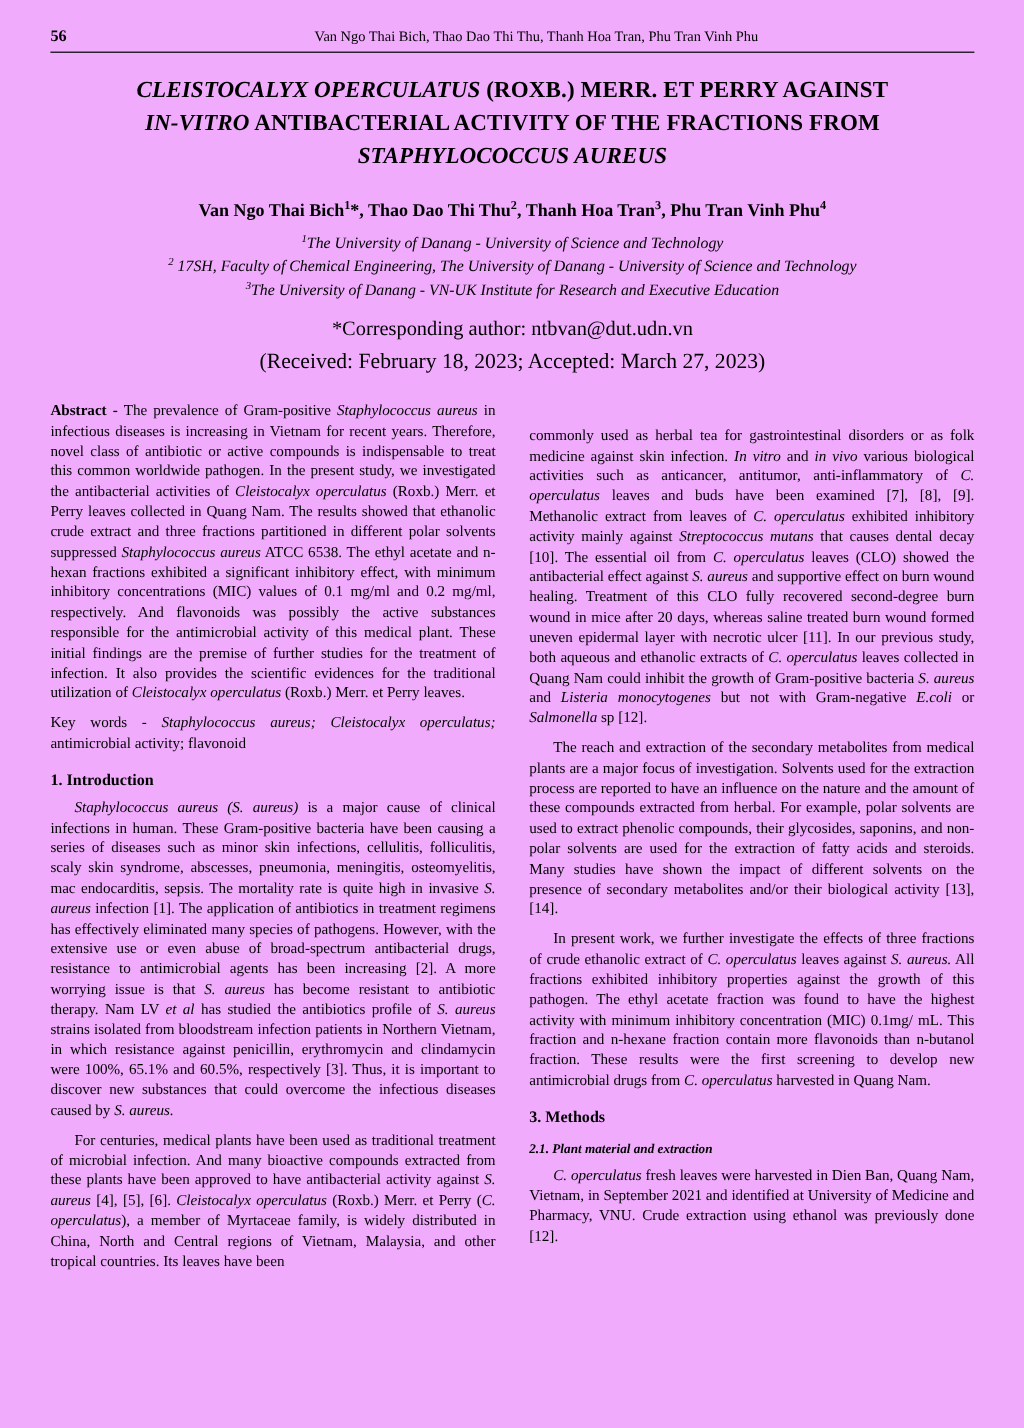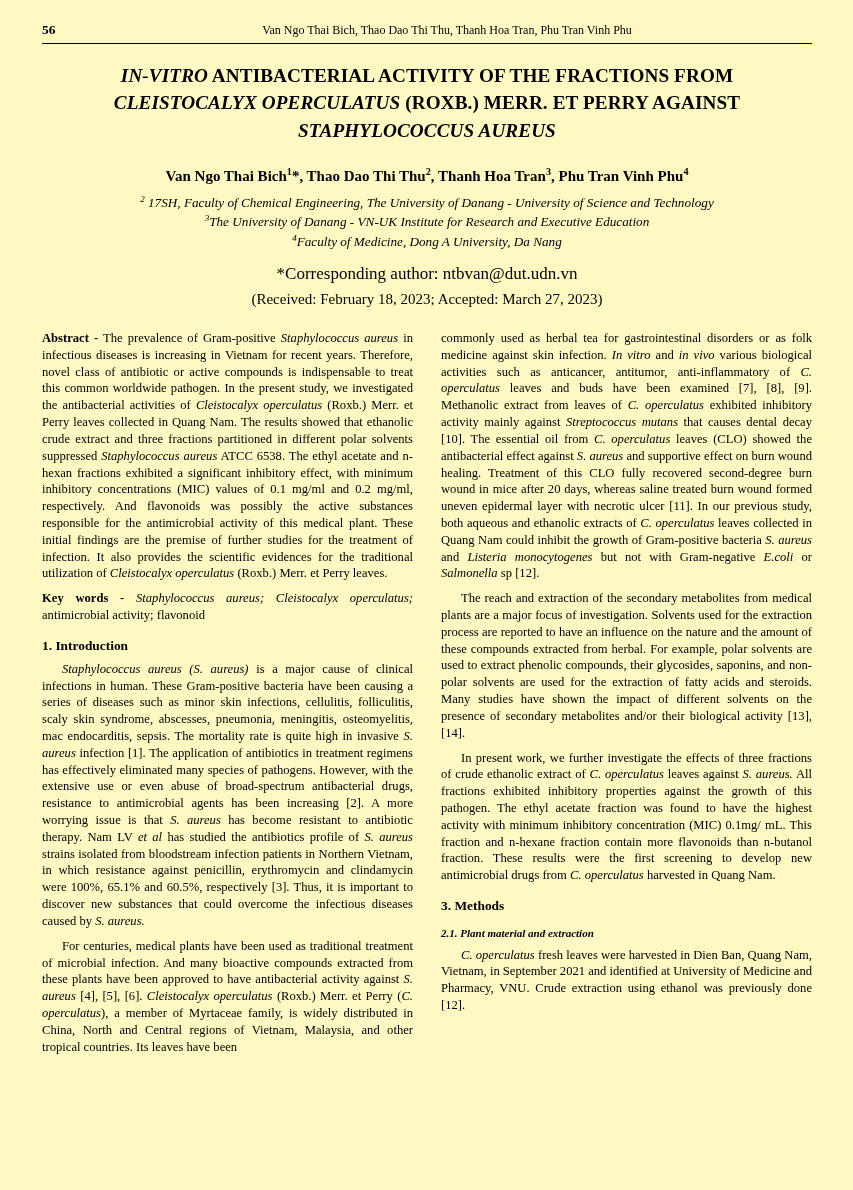--- a/index.html
+++ b/index.html
@@ -3,21 +3,21 @@
 <meta charset="utf-8">
 <style>
   html, body {
     margin: 0;
     padding: 0;
     background: #c8c8c8;
   }
   .page {
     width: 853px;
     height: 1190px;
-    background: #fef9c3;
+    background: #f0abfc;
     margin: 0 auto;
     position: relative;
     box-sizing: border-box;
     font-family: "Liberation Serif", serif;
     color: #000000;
     overflow: hidden;
   }
   .content {
     position: absolute;
     left: 42px;
@@ -71,40 +71,41 @@
   }
   .affil div { white-space: nowrap; }
   sup { font-size: 0.68em; vertical-align: super; line-height: 0; }
   .corresp {
     text-align: center;
     font-size: 17px;
     margin-top: 13px;
   }
   .dates {
     text-align: center;
-    font-size: 15px;
+    font-size: 18px;
     margin-top: 7px;
   }
   
   .cols {
     display: flex;
     margin-top: 22px;
     gap: 28px;
+    align-items: center;
   }
   .col {
     width: 371px;
     font-size: 12.6px;
     line-height: 1.335;
     text-align: justify;
   }
   .col p { margin: 0 0 8px 0; }
   .indent { text-indent: 20px; }
   .abstract-label { font-weight: bold; }
   .kw { margin-top: 10px; }
-  .kw b { font-weight: bold; }
+  .kw b { font-weight: normal; }
   .it { font-style: italic; }
   h2.sec {
     font-size: 13.4px;
     font-weight: bold;
     margin: 13px 0 6px 0;
     text-align: left;
   }
   h3.subsec {
     font-size: 11px;
     font-weight: bold;
@@ -119,33 +120,33 @@
 <div class="page">
   <div class="content">
 
     <div class="runhead">
       <div class="pageno">56</div>
       <div class="authors">Van Ngo Thai Bich, Thao Dao Thi Thu, Thanh Hoa Tran, Phu Tran Vinh Phu</div>
     </div>
     <div class="rule"></div>
 
     <div class="title">
+      <div><span class="it">CLEISTOCALYX OPERCULATUS</span><span> (ROXB.) MERR. ET PERRY AGAINST</span></div>
       <div><span class="it">IN-VITRO</span><span> ANTIBACTERIAL ACTIVITY OF THE FRACTIONS FROM</span></div>
-      <div><span class="it">CLEISTOCALYX OPERCULATUS</span><span> (ROXB.) MERR. ET PERRY AGAINST</span></div>
       <div class="it">STAPHYLOCOCCUS AUREUS</div>
     </div>
 
     <div class="authorline">
       Van Ngo Thai Bich<sup>1</sup>*, Thao Dao Thi Thu<sup>2</sup>, Thanh Hoa Tran<sup>3</sup>, Phu Tran Vinh Phu<sup>4</sup>
     </div>
 
     <div class="affil">
+      <div><sup>1</sup>The University of Danang - University of Science and Technology</div>
       <div><sup>2</sup> 17SH, Faculty of Chemical Engineering, The University of Danang - University of Science and Technology</div>
       <div><sup>3</sup>The University of Danang - VN-UK Institute for Research and Executive Education</div>
-      <div><sup>4</sup>Faculty of Medicine, Dong A University, Da Nang</div>
     </div>
 
     <div class="corresp">*Corresponding author: ntbvan@dut.udn.vn</div>
     <div class="dates">(Received: February 18, 2023; Accepted: March 27, 2023)</div>
 
     <div class="cols">
 
       <div class="col">
         <p><span class="abstract-label">Abstract -</span><span> The prevalence of Gram-positive <span class="it">Staphylococcus aureus</span> in infectious diseases is increasing in Vietnam for recent years. Therefore, novel class of antibiotic or active compounds is indispensable to treat this common worldwide pathogen. In the present study, we investigated the antibacterial activities of <span class="it">Cleistocalyx operculatus</span> (Roxb.) Merr. et Perry leaves collected in Quang Nam. The results showed that ethanolic crude extract and three fractions partitioned in different polar solvents suppressed <span class="it">Staphylococcus aureus</span> ATCC 6538. The ethyl acetate and n-hexan fractions exhibited a significant inhibitory effect, with minimum inhibitory concentrations (MIC) values of 0.1 mg/ml and 0.2 mg/ml, respectively. And flavonoids was possibly the active substances responsible for the antimicrobial activity of this medical plant. These initial findings are the premise of further studies for the treatment of infection. It also provides the scientific evidences for the traditional utilization of <span class="it">Cleistocalyx operculatus</span> (Roxb.) Merr. et Perry leaves.</span></p>
 

